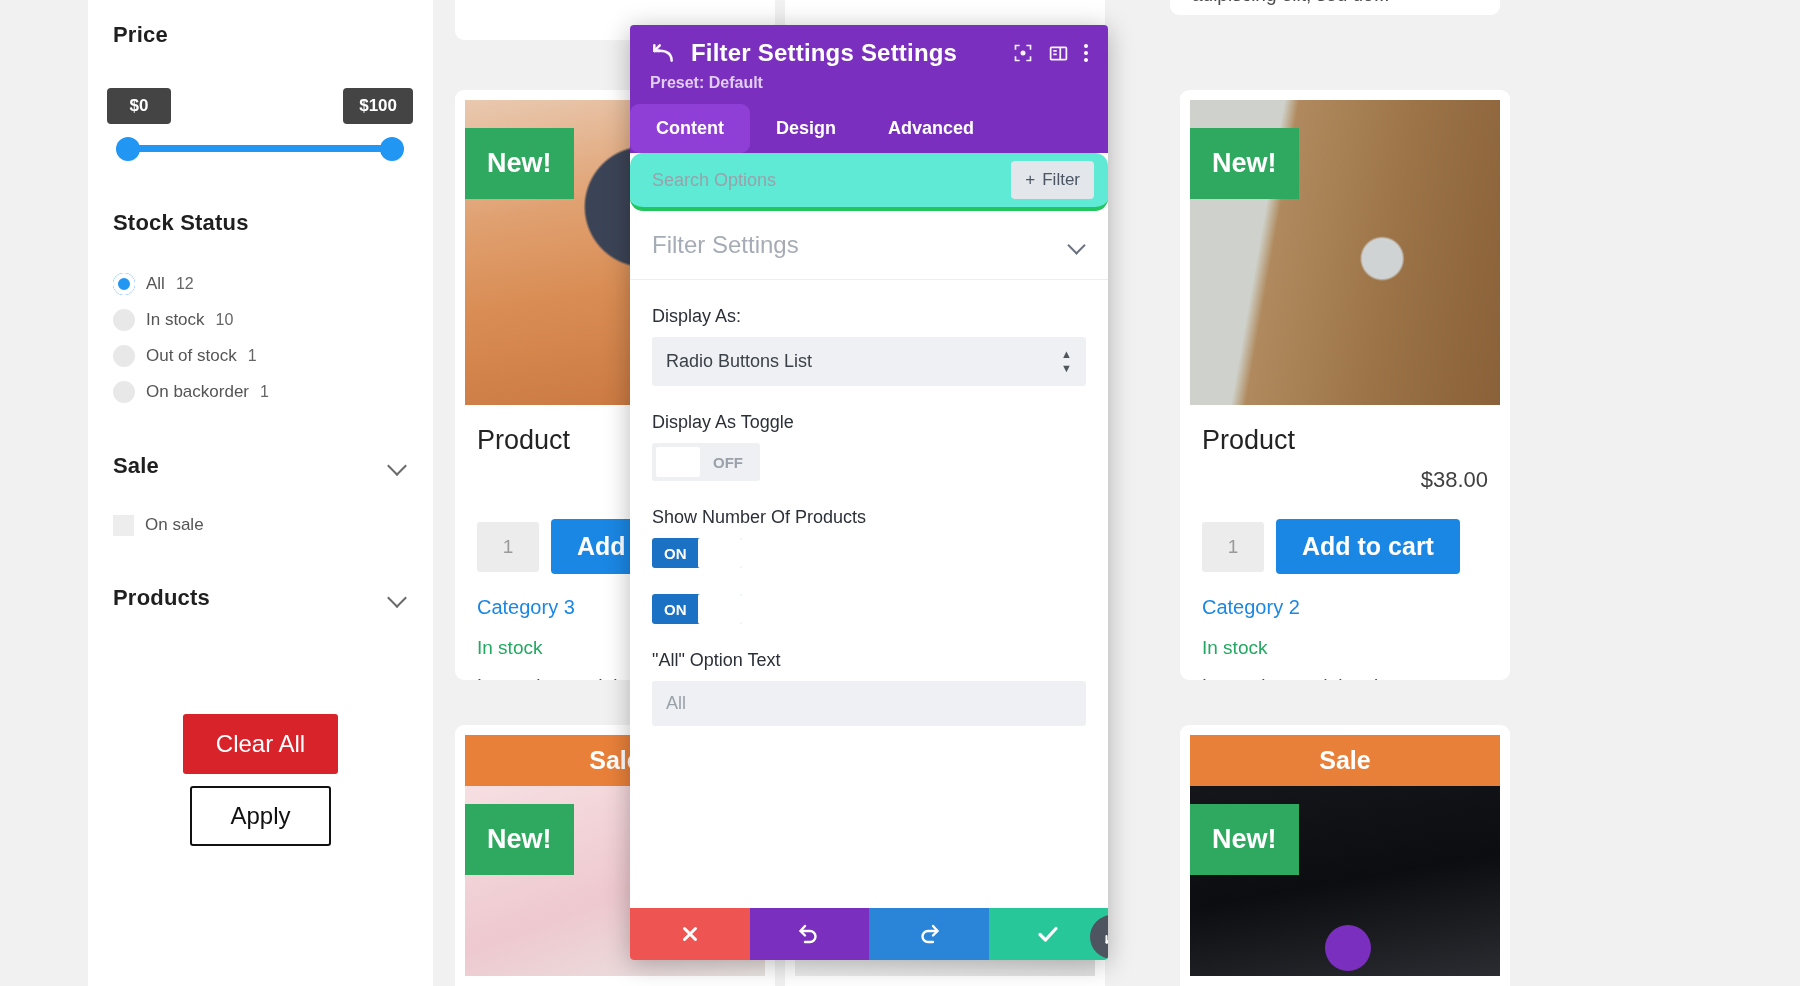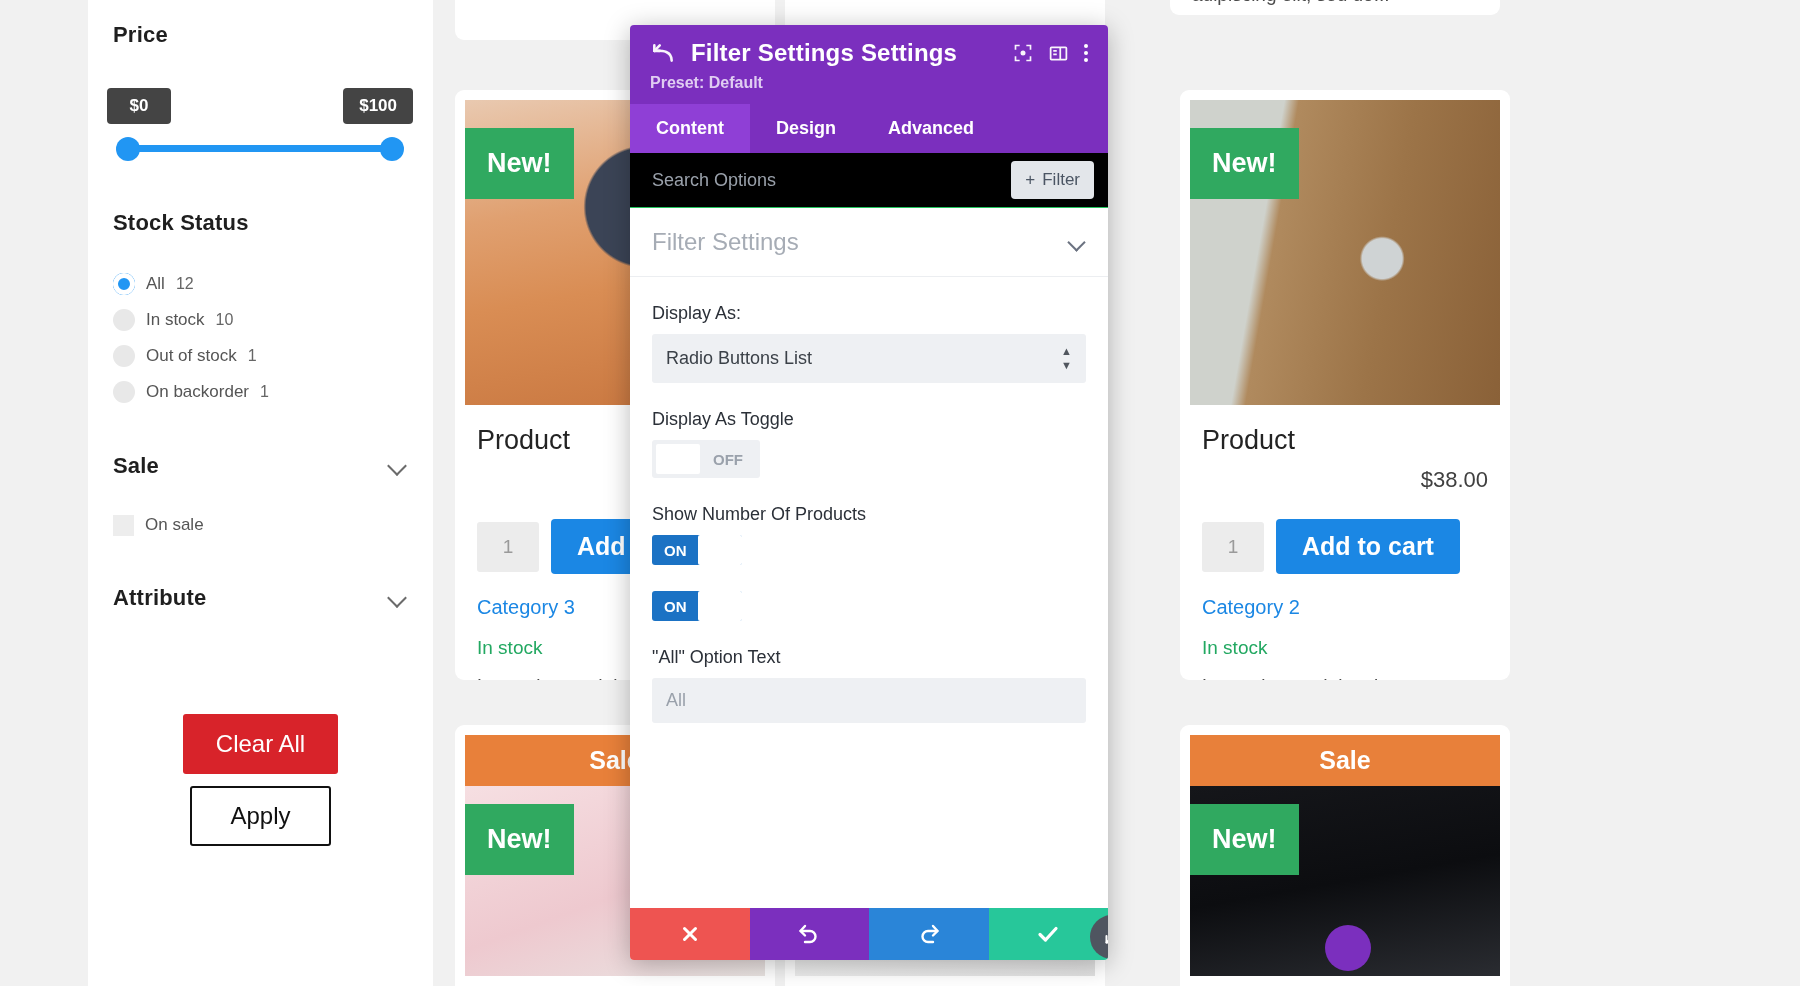--- a/index.html
+++ b/index.html
@@ -160,25 +160,25 @@
     letter-spacing: .2px;
   }
   .hicon { color: #fff; opacity: .95; cursor: pointer; display: flex; }
   .m-preset { color: #e0cdf2; font-size: 16px; font-weight: bold; margin-top: 7px; cursor: pointer; }
 
   .m-tabs { display: flex; background: #7b2fbe; }
   .m-tab {
     padding: 14px 26px; color: #fff; font-size: 18px; font-weight: bold;
     cursor: pointer;
   }
-  .m-tab.active { background: #8f3fd6; }
+  .m-tab.active { background: #8f3fd6; border-radius: 9px; }
 
   .m-search {
-    display: flex; align-items: center; background: #000000;
-    border-bottom: 1px solid #22c55e; padding: 8px 14px 8px 22px;
+    display: flex; align-items: center; background: #5eead4;
+    border-bottom: 4px solid #22c55e; padding: 8px 14px 8px 22px; border-radius: 13px;
   }
   .m-search-in {
     flex: 1; border: none; background: transparent; outline: none;
     font-size: 18px; color: #6b7280; font-family: inherit;
   }
   .m-search-in::placeholder { color: #9aa1ab; }
   .m-filter-btn {
     background: #e3e6ea; color: #4b5563; border: none; border-radius: 4px;
     font-size: 17px; padding: 9px 14px; cursor: pointer; font-family: inherit;
     display: flex; align-items: center; gap: 7px;
@@ -387,21 +387,21 @@
         <span class="chev-dn"></span>
       </div>
       <div class="opt-list" style="margin-top:28px">
         <div class="opt-row">
           <span class="checkbox"></span>
           <span>On sale</span>
         </div>
       </div>
 
       <div class="filter-title row" style="margin-top:42px">
-        <span>Attribute</span>
+        <span>Products</span>
         <span class="chev-dn"></span>
       </div>
 
       <button class="btn-clear">Clear All</button>
       <button class="btn-apply">Apply</button>
     </div>
   </aside>
 
   <div class="modal">
 

